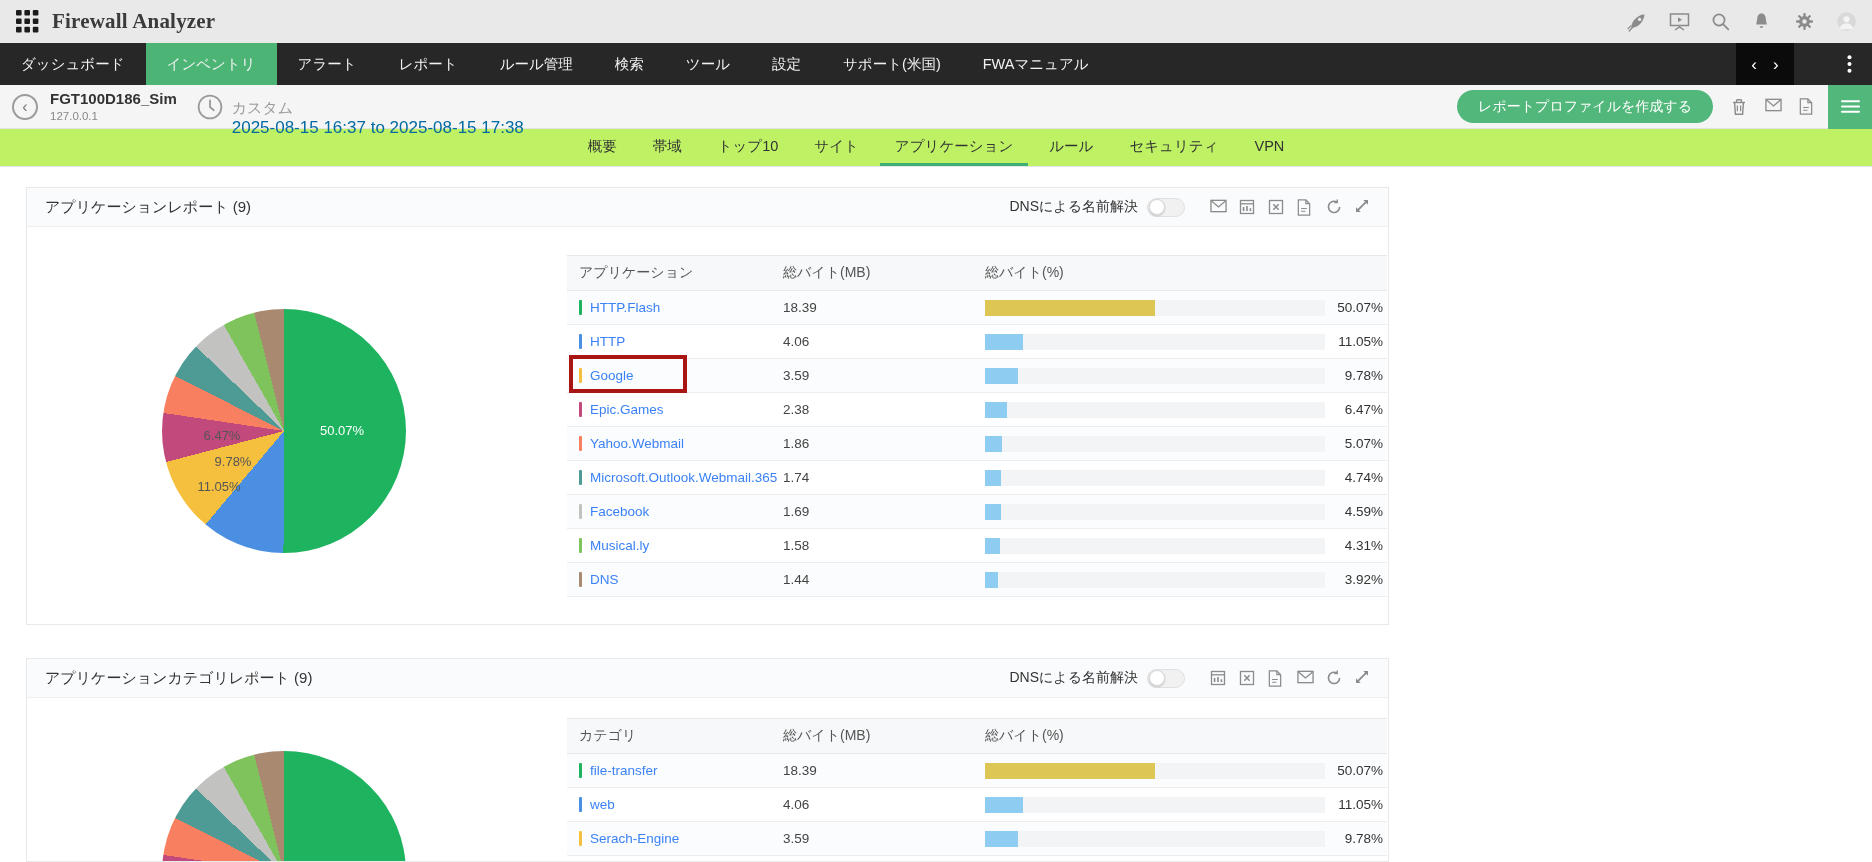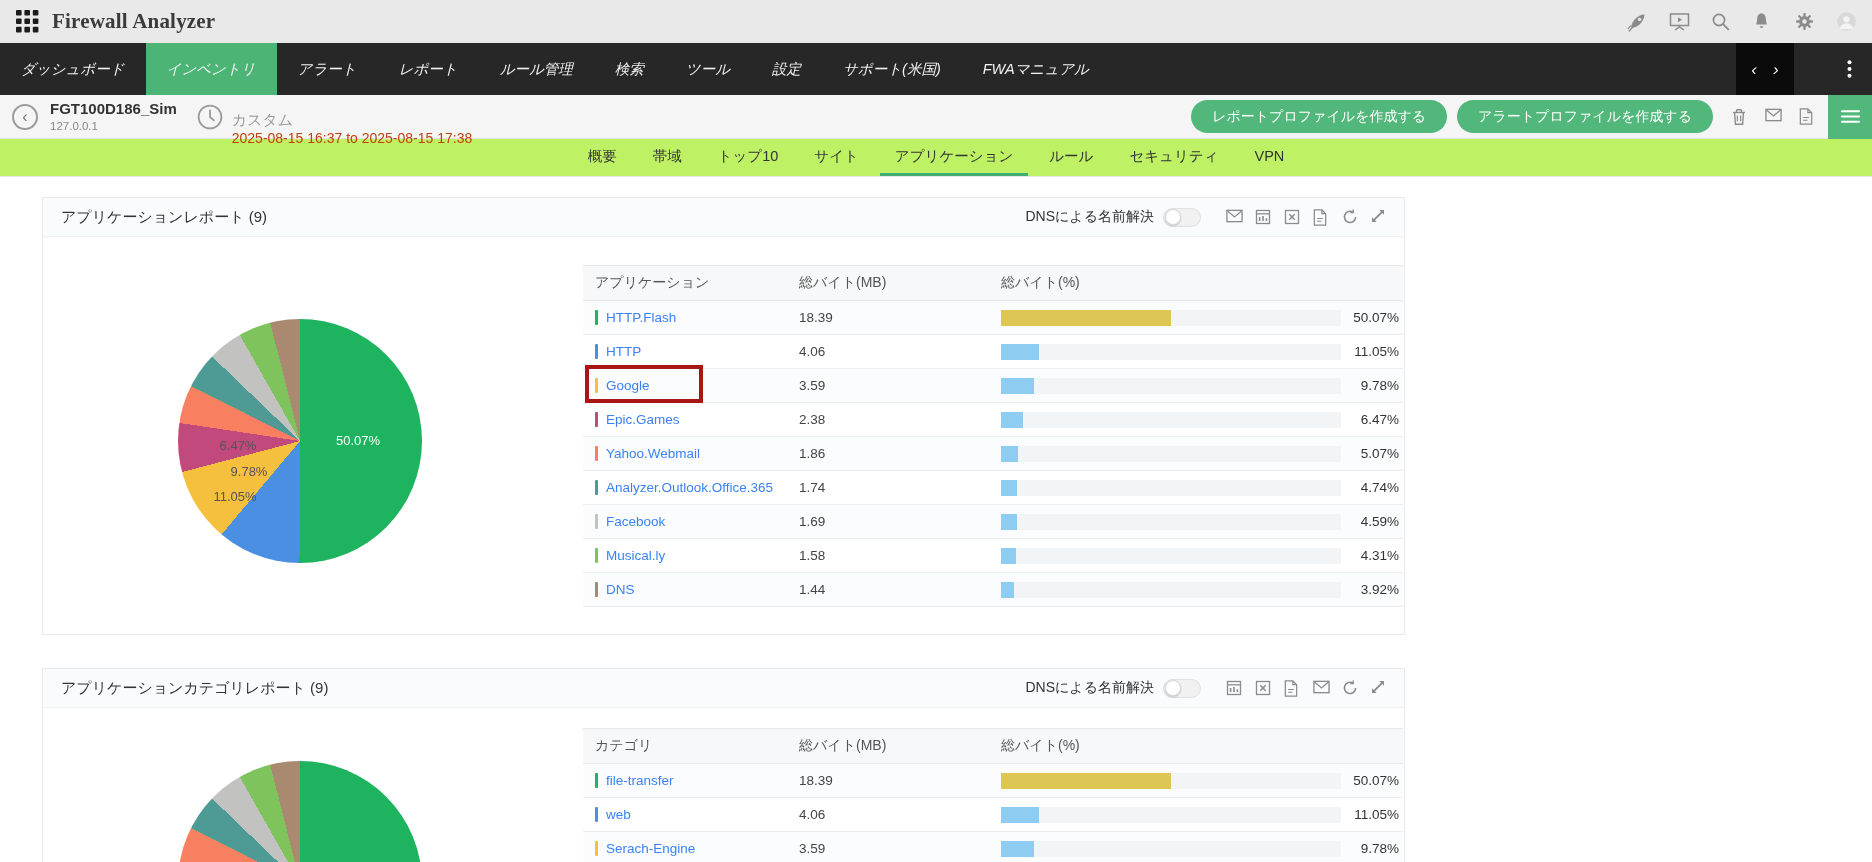--- a/index.html
+++ b/index.html
@@ -9,51 +9,51 @@
 
   
   .topbar { height:43px; background:#e9e9e9; display:flex; align-items:center; padding:8px 16px; }
   .grid-btn { width:23px; height:23px; margin-right:13px; cursor:pointer; }
   .app-title { font-family:"Liberation Serif","DejaVu Serif",serif; font-size:21px; font-weight:600; color:#3b3b3b; letter-spacing:.2px; }
   .topbar-right { margin-left:auto; display:flex; align-items:center; gap:23px; }
   .topbar-right .ico { width:19px; height:19px; cursor:pointer; }
   .avatar { width:32px; height:32px; border-radius:50%; overflow:hidden; cursor:pointer; }
 
   
-  .nav { height:52px; background:#272727; display:flex; align-items:stretch; color:#f2f2f2; font-size:14.5px;font-style:italic; }
+  .nav { height:42px; background:#272727; display:flex; align-items:stretch; color:#f2f2f2; font-size:14.5px; }
   .nav-item { padding:0 21px; display:flex; align-items:center; cursor:pointer; white-space:nowrap; }
   .nav-item.active { background:#4cb576; }
   .nav-right { margin-left:auto; display:flex; align-items:stretch; }
   .pager { background:#0b0b0b; width:58px; display:flex; align-items:center; justify-content:center; gap:16px; }
   .pager span { font-size:17px; color:#fff; cursor:pointer; line-height:1; }
   .nav-kebab { width:46px; display:flex; align-items:center; justify-content:center; cursor:pointer; }
 
   
   .devicebar { height:44px; background:#f5f5f6; border-bottom:1px solid #e3e3e3; display:flex; align-items:center; padding-left:12px; }
   .circle-btn { width:26px; height:26px; border:2px solid #9b9b9b; border-radius:50%; color:#777; display:flex; align-items:center; justify-content:center; font-size:16px; cursor:pointer; flex:none; background:#f5f5f6; }
   .device-block { margin:0 12px; line-height:1.25; }
   .device-name { font-size:15px; font-weight:bold; color:#333; }
   .device-ip { font-size:11.5px; color:#888; }
   .clock-circle { width:26px; height:26px; flex:none; margin-left:8px; }
   .time-block { margin-left:9px; line-height:1.3;margin-top:24px; }
   .time-mode { font-size:15px; color:#9a9a9a; }
-  .time-range { font-size:14px; color:#c2410c; }
+  .time-range { font-size:17px; color:#0369a1; }
   .devicebar-right { margin-left:auto; display:flex; align-items:center; height:100%; }
   .pill-btn { background:#52b77a; color:#fff; font-size:14px; height:33px; padding:0 21px; border-radius:17px; border:none; margin-right:10px; cursor:pointer; font-family:inherit; }
   .db-icons { display:flex; align-items:center; gap:17px; margin:0 12px 0 8px; }
   .db-icons .ico { width:17px; height:18px; cursor:pointer; }
   .menu-box { width:44px; height:44px; background:#52b77a; display:flex; align-items:center; justify-content:center; cursor:pointer; }
 
   
   .tabbar { height:38px; border-bottom:1px solid #e5e5e5; display:flex; justify-content:center; gap:6px; background:#bef264; }
   .tab { padding:0 15px; display:flex; align-items:center; font-size:14.5px; color:#333; border-bottom:3px solid transparent; cursor:pointer; }
   .tab.active { border-bottom-color:#3fae73; }
 
   
-  main { padding:20px 0 0 42px; }
+  main { padding:20px 0 0 26px; }
   .panel { width:1363px; border:1px solid #e9e9e9; background:#fff; }
   .panel + .panel { margin-top:33px; }
   .panel-head { height:39px; background:#fafbfc; border-bottom:1px solid #efefef; display:flex; align-items:center; justify-content:space-between; padding:0 18px; }
   .panel-title { font-size:15px; color:#333; }
   .dns { display:flex; align-items:center; gap:9px; font-size:14px; color:#333; }
   .toggle { width:38px; height:19px; background:#f1f1f1; border:1px solid #e0e0e0; border-radius:10px; position:relative; cursor:pointer; }
   .knob { position:absolute; left:1px; top:0.5px; width:16px; height:16px; background:#fff; border:1px solid #d8d8d8; border-radius:50%; box-shadow:0 1px 2px rgba(0,0,0,.18); }
   .tool-icons { display:flex; align-items:center; gap:14px; margin-left:16px; }
   .tool-icons .ico { width:15px; height:16px; cursor:pointer; }
   .panel-body { position:relative; background:#fff; overflow:hidden; }
@@ -194,21 +194,20 @@
         <circle cx="13" cy="13" r="11.4"></circle>
         <path d="M13 6.5 V13 L16.8 16.2" stroke-linecap="round"></path>
       </svg>
   </span>
   <div class="time-block">
     <div class="time-mode">カスタム</div>
     <div class="time-range">2025-08-15 16:37 to 2025-08-15 17:38</div>
   </div>
   <div class="devicebar-right">
     <button class="pill-btn">レポートプロファイルを作成する</button>
-    <button class="pill-btn">アラートプロファイルを作成する</button>
     <span id="devicebar-icons" class="db-icons">
         <span class="ico">
           <svg width="16" height="18" viewBox="0 0 16 18" fill="none" stroke="#8b8b8b" stroke-width="1.4">
             <path d="M2 4.5 H14"></path>
             <path d="M5.5 4.3 V2.8 a1 1 0 0 1 1-1 h3 a1 1 0 0 1 1 1 V4.3"></path>
             <path d="M3.6 4.7 L4.4 16.2 H11.6 L12.4 4.7"></path>
             <path d="M6.4 7.5 V13.3 M9.6 7.5 V13.3" stroke-width="1.2"></path>
           </svg>
         </span>
         <span class="ico">
@@ -349,21 +348,21 @@
     <span class="tick" style="background: rgb(249, 127, 97);"></span>
     <span class="cell-name">Yahoo.Webmail</span>
     <span class="cell-mb">1.86</span>
     <span class="barwrap">
               <span class="barfill" style="width: 17.2px; background: rgb(142, 205, 241);"></span>
             </span>
     <span class="cell-pct">5.07%</span>
   </div>
           <div class="row">
     <span class="tick" style="background: rgb(78, 154, 148);"></span>
-    <span class="cell-name">Analyzer.Outlook.Office.365</span>
+    <span class="cell-name">Microsoft.Outlook.Webmail.365</span>
     <span class="cell-mb">1.74</span>
     <span class="barwrap">
               <span class="barfill" style="width: 16.1px; background: rgb(142, 205, 241);"></span>
             </span>
     <span class="cell-pct">4.74%</span>
   </div>
           <div class="row">
     <span class="tick" style="background: rgb(194, 194, 192);"></span>
     <span class="cell-name">Facebook</span>
     <span class="cell-mb">1.69</span>

